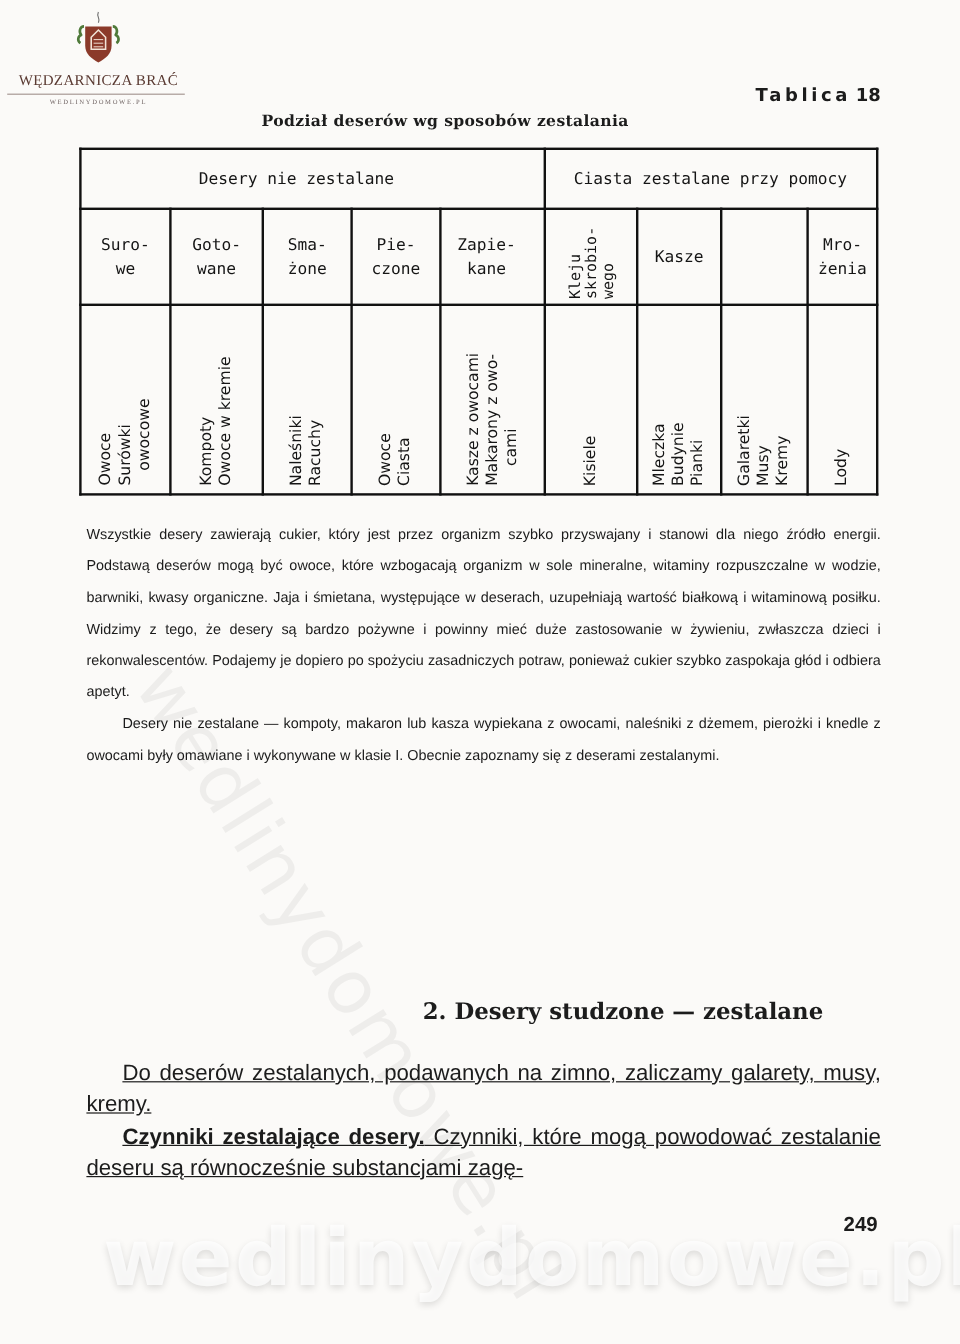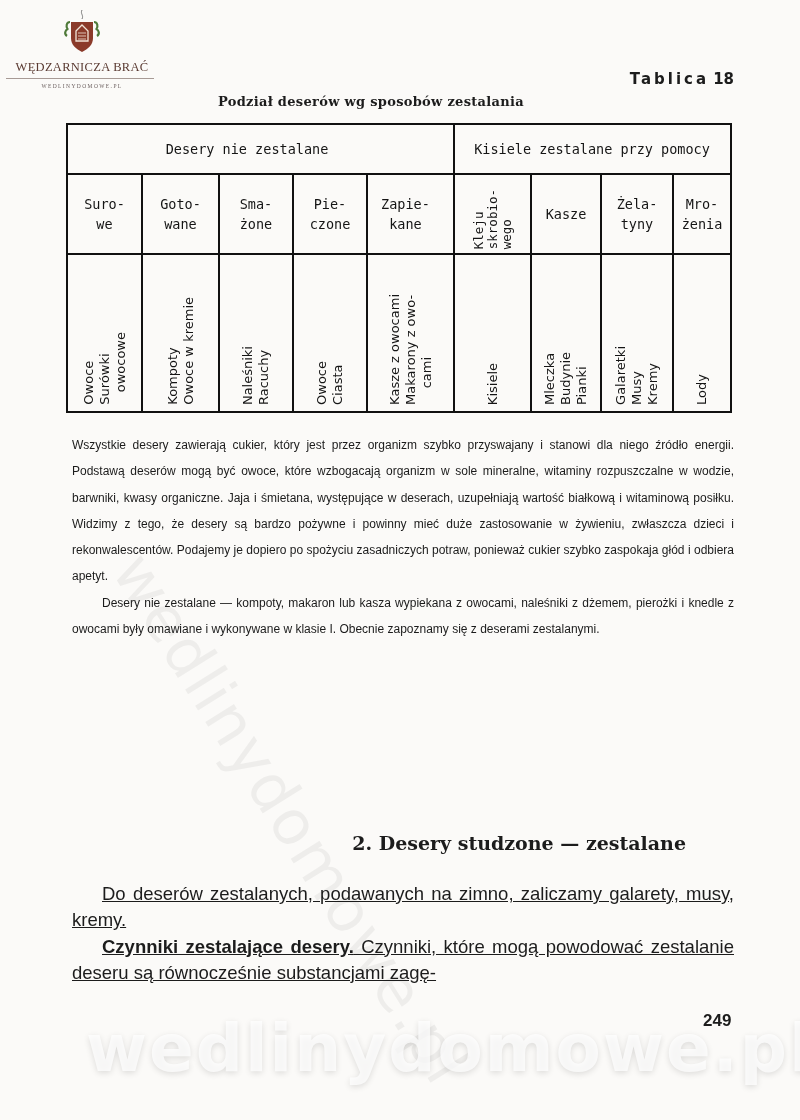--- a/index.html
+++ b/index.html
@@ -78,40 +78,38 @@
   <div class="ln" style="left:0;top:130px;width:666px;height:2px;"></div>
   <div class="ln" style="left:75px;top:50px;width:2px;height:240px;"></div>
   <div class="ln" style="left:152px;top:50px;width:2px;height:240px;"></div>
   <div class="ln" style="left:226px;top:50px;width:2px;height:240px;"></div>
   <div class="ln" style="left:300px;top:50px;width:2px;height:240px;"></div>
   <div class="ln" style="left:464px;top:50px;width:2px;height:240px;"></div>
   <div class="ln" style="left:534px;top:50px;width:2px;height:240px;"></div>
   <div class="ln" style="left:606px;top:50px;width:2px;height:240px;"></div>
 
   <div class="hcell" style="left:20px;top:2px;width:322px;height:48px;">Desery nie zestalane</div>
-  <div class="hcell" style="left:395px;top:2px;width:262px;height:48px;">Kisiele zestalane przy pomocy</div>
+  <div class="hcell" style="left:395px;top:2px;width:262px;height:48px;">Ciasta zestalane przy pomocy</div>
 
   <div class="hcell" style="left:2px;top:52px;width:73px;height:78px;white-space:pre;">Suro-
 we</div>
   <div class="hcell" style="left:77px;top:52px;width:75px;height:78px;white-space:pre;">Goto-
 wane</div>
   <div class="hcell" style="left:154px;top:52px;width:72px;height:78px;white-space:pre;">Sma-
 żone</div>
   <div class="hcell" style="left:228px;top:52px;width:72px;height:78px;white-space:pre;">Pie-
 czone</div>
   <div class="hcell" style="left:302px;top:52px;width:75px;height:78px;white-space:pre;">Zapie-
 kane</div>
   <div class="vcell vhead" style="left:389px;top:52px;width:75px;height:74px;">
     <span class="vtext">Kleju
 skrobio-
 wego</span>
   </div>
   <div class="hcell" style="left:466px;top:52px;width:68px;height:78px;white-space:pre;">Kasze</div>
-  <div class="hcell" style="left:536px;top:52px;width:70px;height:78px;white-space:pre;">Żela-
-tyny</div>
   <div class="hcell" style="left:608px;top:52px;width:56px;height:78px;white-space:pre;">Mro-
 żenia</div>
 
   <div class="vcell" style="left:2px;top:132px;width:73px;height:150px;">
     <span class="vtext">Owoce
 Surówki
    owocowe</span>
   </div>
   <div class="vcell" style="left:77px;top:132px;width:75px;height:150px;">
     <span class="vtext">Kompoty

